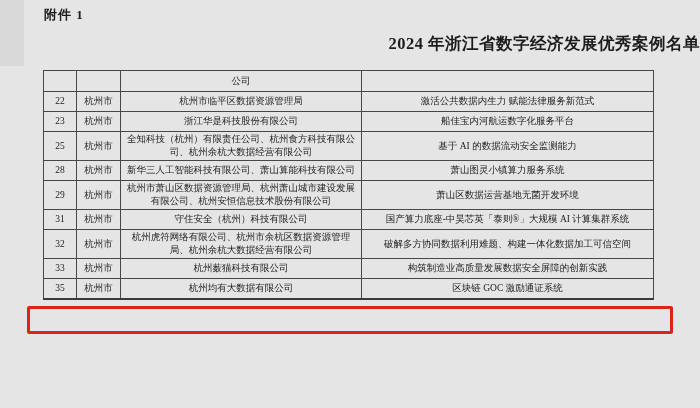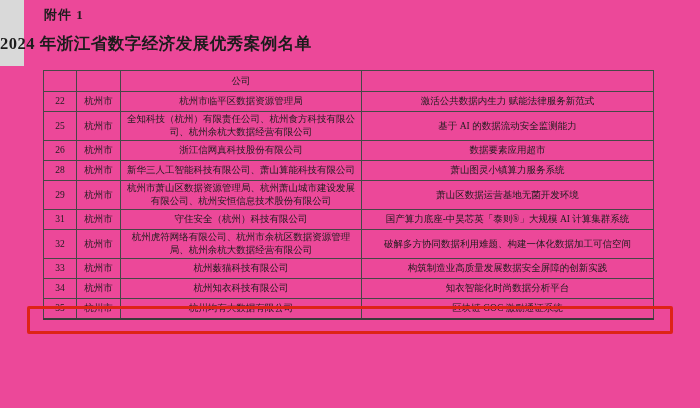--- a/index.html
+++ b/index.html
@@ -1,34 +1,34 @@
 <!DOCTYPE html>
 <html><head>
 <meta charset="utf-8">
 <style>
   html,body{margin:0;padding:0;background:#ffffff;}
   #page{
     position:relative;
     width:700px;height:408px;
-    background:#ec4899;
+    background:#e5e5e5;
     overflow:hidden;
     font-family:"Liberation Serif","DejaVu Serif",serif;
     color:#1c1c1c;
   }
   .left-edge-shade{
     position:absolute;left:0;top:0;width:24px;height:66px;
     background:#d9d9d9;
   }
   .attachment-label{
     position:absolute;left:44px;top:6px;
     font-size:13px;font-weight:700;letter-spacing:1px;
   }
   .doc-title{
     position:absolute;left:0;top:33px;width:100%;
-    text-align:left;font-size:16.5px;font-weight:700;letter-spacing:0.5px;
+    text-align:right;font-size:16.5px;font-weight:700;letter-spacing:0.5px;
   }
   table.case-table{
     position:absolute;left:43px;top:70px;
     width:610px;
     border-collapse:collapse;
     table-layout:fixed;
     font-size:9.5px;
   }
   table.case-table col.c-no{width:33px;}
   table.case-table col.c-city{width:44px;}
@@ -81,30 +81,30 @@
       </tr>
     </thead>
     <tbody>
         <tr>
       <td>22</td>
       <td>杭州市</td>
       <td>杭州市临平区数据资源管理局</td>
       <td>激活公共数据内生力 赋能法律服务新范式</td>
     </tr>
         <tr>
+      <td>23</td>
+      <td>杭州市</td>
+      <td>浙江华是科技股份有限公司</td>
+      <td>船佳宝内河航运数字化服务平台</td>
+    </tr>
+        <tr>
       <td>25</td>
       <td>杭州市</td>
       <td>全知科技（杭州）有限责任公司、杭州食方科技有限公司、杭州余杭大数据经营有限公司</td>
       <td>基于 AI 的数据流动安全监测能力</td>
-    </tr>
-        <tr>
-      <td>26</td>
-      <td>杭州市</td>
-      <td>浙江信网真科技股份有限公司</td>
-      <td>数据要素应用超市</td>
     </tr>
         <tr>
       <td>28</td>
       <td>杭州市</td>
       <td>新华三人工智能科技有限公司、萧山算能科技有限公司</td>
       <td>萧山图灵小镇算力服务系统</td>
     </tr>
         <tr>
       <td>29</td>
       <td>杭州市</td>
@@ -123,26 +123,20 @@
       <td>杭州虎符网络有限公司、杭州市余杭区数据资源管理局、杭州余杭大数据经营有限公司</td>
       <td>破解多方协同数据利用难题、构建一体化数据加工可信空间</td>
     </tr>
         <tr>
       <td>33</td>
       <td>杭州市</td>
       <td>杭州薮猫科技有限公司</td>
       <td>构筑制造业高质量发展数据安全屏障的创新实践</td>
     </tr>
         <tr>
-      <td>34</td>
-      <td>杭州市</td>
-      <td>杭州知衣科技有限公司</td>
-      <td>知衣智能化时尚数据分析平台</td>
-    </tr>
-        <tr>
       <td>35</td>
       <td>杭州市</td>
       <td>杭州均有大数据有限公司</td>
       <td>区块链 GOC 激励通证系统</td>
     </tr>
       </tbody>
   </table>
 
   <div id="highlight-box" style="border-color: rgb(222, 35, 23); left: 27px; top: 305.5px; width: 646px; height: 28px;"></div>
 

